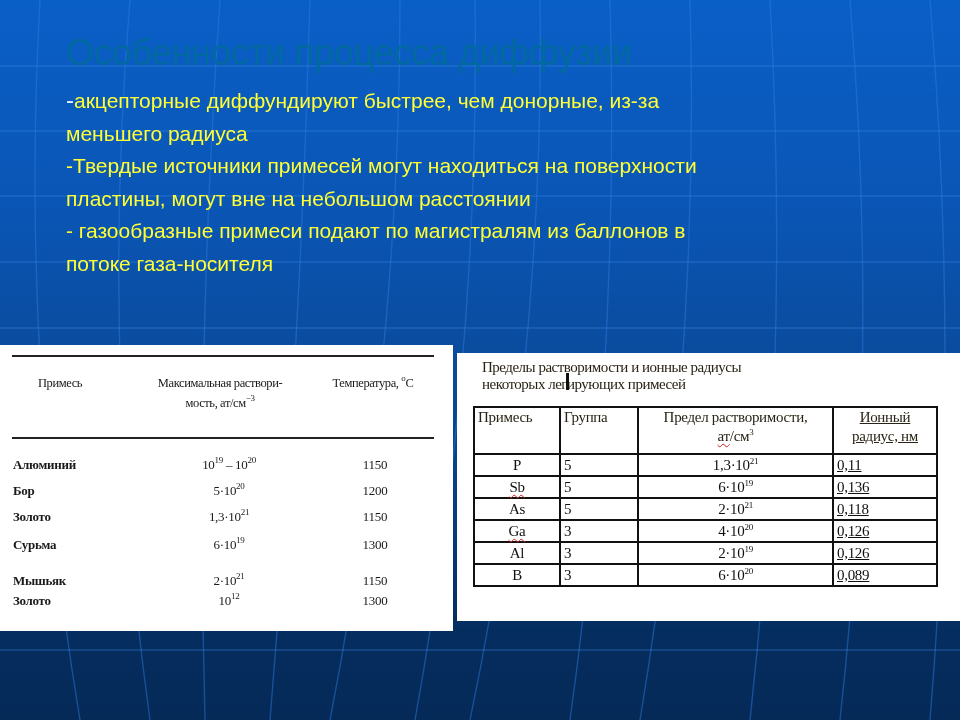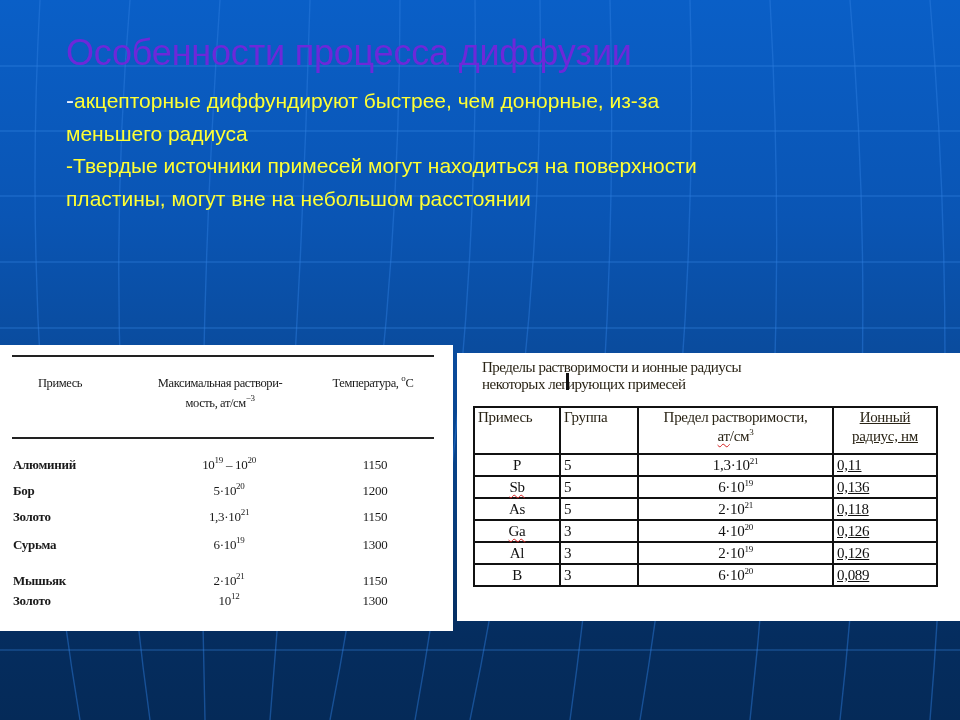--- a/index.html
+++ b/index.html
@@ -18,21 +18,21 @@
       position: absolute;
       left: 0; top: 0;
       width: 960px; height: 720px;
       pointer-events: none;
     }
     .title {
       position: absolute;
       left: 66px;
       top: 32px;
       font-size: 36px;
-      color: #6d28d9;
+      color: #0369a1;
       letter-spacing: -0.2px;
       white-space: nowrap;
     }
     .body-text {
       position: absolute;
       left: 66px;
       top: 84px;
       width: 860px;
       font-size: 21px;
       line-height: 32.5px;
@@ -170,20 +170,22 @@
   </g>
 </svg>
 
 <div class="title">Особенности процесса диффузии</div>
 
 <div class="body-text">
   <span class="line"><span class="dash-white">-</span><span>акцепторные диффундируют быстрее, чем донорные, из-за</span></span>
   <span class="line">меньшего радиуса</span>
   <span class="line">-Твердые источники примесей могут находиться на поверхности</span>
   <span class="line">пластины, могут вне на небольшом расстоянии</span>
+  <span class="line">- газообразные примеси подают по магистралям из баллонов в</span>
+  <span class="line">потоке газа-носителя</span>
 </div>
 
 <div class="left-panel">
   <div class="rule" style="top:10px;"></div>
   <div class="lt-head" style="left:20px; top:28px; width:80px;">Примесь</div>
   <div class="lt-head" style="left:150px; top:28px; width:140px;">
     <div>Максимальная раствори-</div>
     <div><span>мость, ат/см</span><sup>−3</sup></div>
   </div>
   <div class="lt-head" style="left:318px; top:28px; width:110px;">

